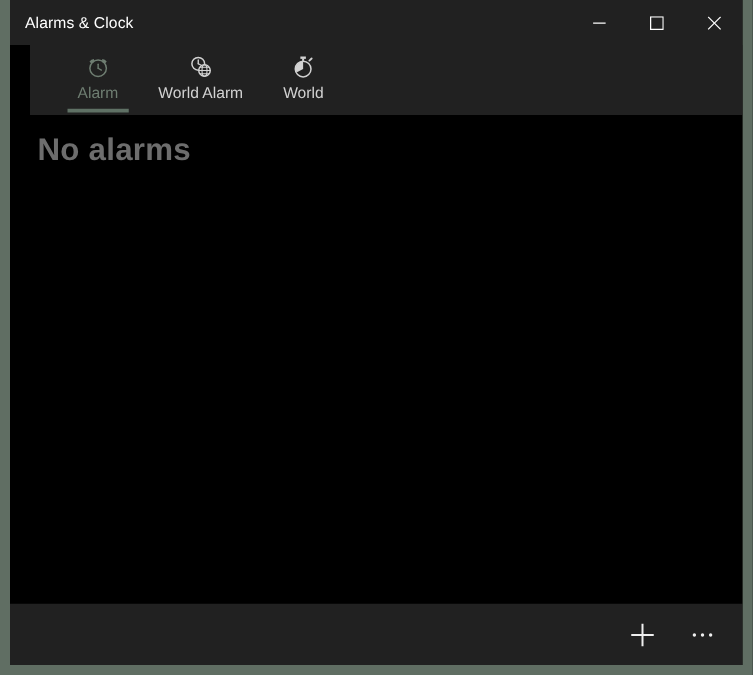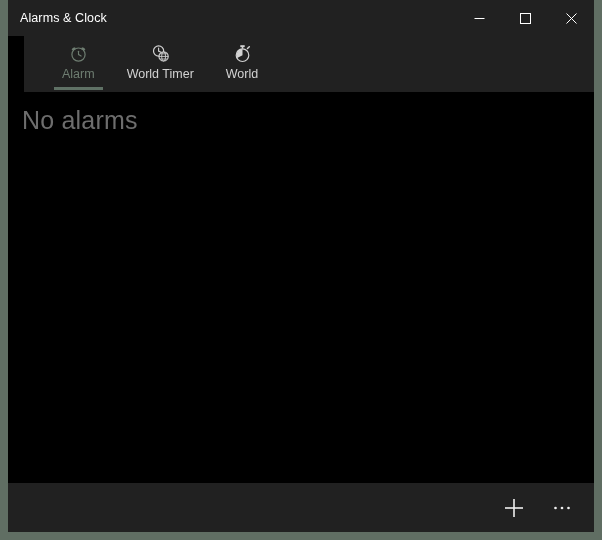--- a/index.html
+++ b/index.html
@@ -129,25 +129,25 @@
   #content-area {
     position: absolute;
     left: 0;
     top: 92px;
     width: 586px;
     height: 391px;
     background: #000000;
   }
   #empty-state-text {
     position: absolute;
-    left: 14px;
+    left: 22px;
     top: 14px;
     color: #6d6d6d;
     font-size: 25px;
-    font-weight: 400;
+    font-weight: 700;
     letter-spacing: 0.2px;
     white-space: nowrap;
   }
 
   
   #command-bar {
     position: absolute;
     left: 0;
     top: 483px;
     width: 586px;
@@ -228,21 +228,21 @@
               <circle cx="8.6" cy="8.0" r="5.1" fill="none" stroke="#d2d2d2" stroke-width="1.2"></circle>
               <line x1="8.6" y1="8.0" x2="8.6" y2="5.0" stroke="#d2d2d2" stroke-width="1.1" stroke-linecap="round"></line>
               <line x1="8.6" y1="8.0" x2="11.0" y2="9.2" stroke="#d2d2d2" stroke-width="1.1" stroke-linecap="round"></line>
               <circle cx="13.6" cy="13.4" r="4.6" fill="#212121" stroke="#d2d2d2" stroke-width="1.2"></circle>
               <ellipse cx="13.6" cy="13.4" rx="2.0" ry="4.6" fill="none" stroke="#d2d2d2" stroke-width="0.9"></ellipse>
               <line x1="9.0" y1="13.4" x2="18.2" y2="13.4" stroke="#d2d2d2" stroke-width="0.9"></line>
               <line x1="10.0" y1="10.8" x2="17.2" y2="10.8" stroke="#d2d2d2" stroke-width="0.8"></line>
               <line x1="10.0" y1="16.0" x2="17.2" y2="16.0" stroke="#d2d2d2" stroke-width="0.8"></line>
             </svg>
           </span>
-          <span class="tab-label">World Timer</span>
+          <span class="tab-label">World Alarm</span>
           <span class="tab-underline"></span>
         </div>
 
         <div class="tab">
           <span class="tab-icon">
             <svg width="21" height="21" viewBox="0 0 21 21">
               <circle cx="10.5" cy="12.2" r="6.3" fill="none" stroke="#d2d2d2" stroke-width="1.2"></circle>
               <path d="M10.5 12.2 L10.5 5.9 A6.3 6.3 0 0 0 5.2 15.0 Z" fill="#d2d2d2"></path>
               <rect x="8.3" y="2.2" width="4.4" height="1.9" fill="#d2d2d2"></rect>
               <rect x="9.7" y="3.7" width="1.6" height="2.0" fill="#d2d2d2"></rect>

